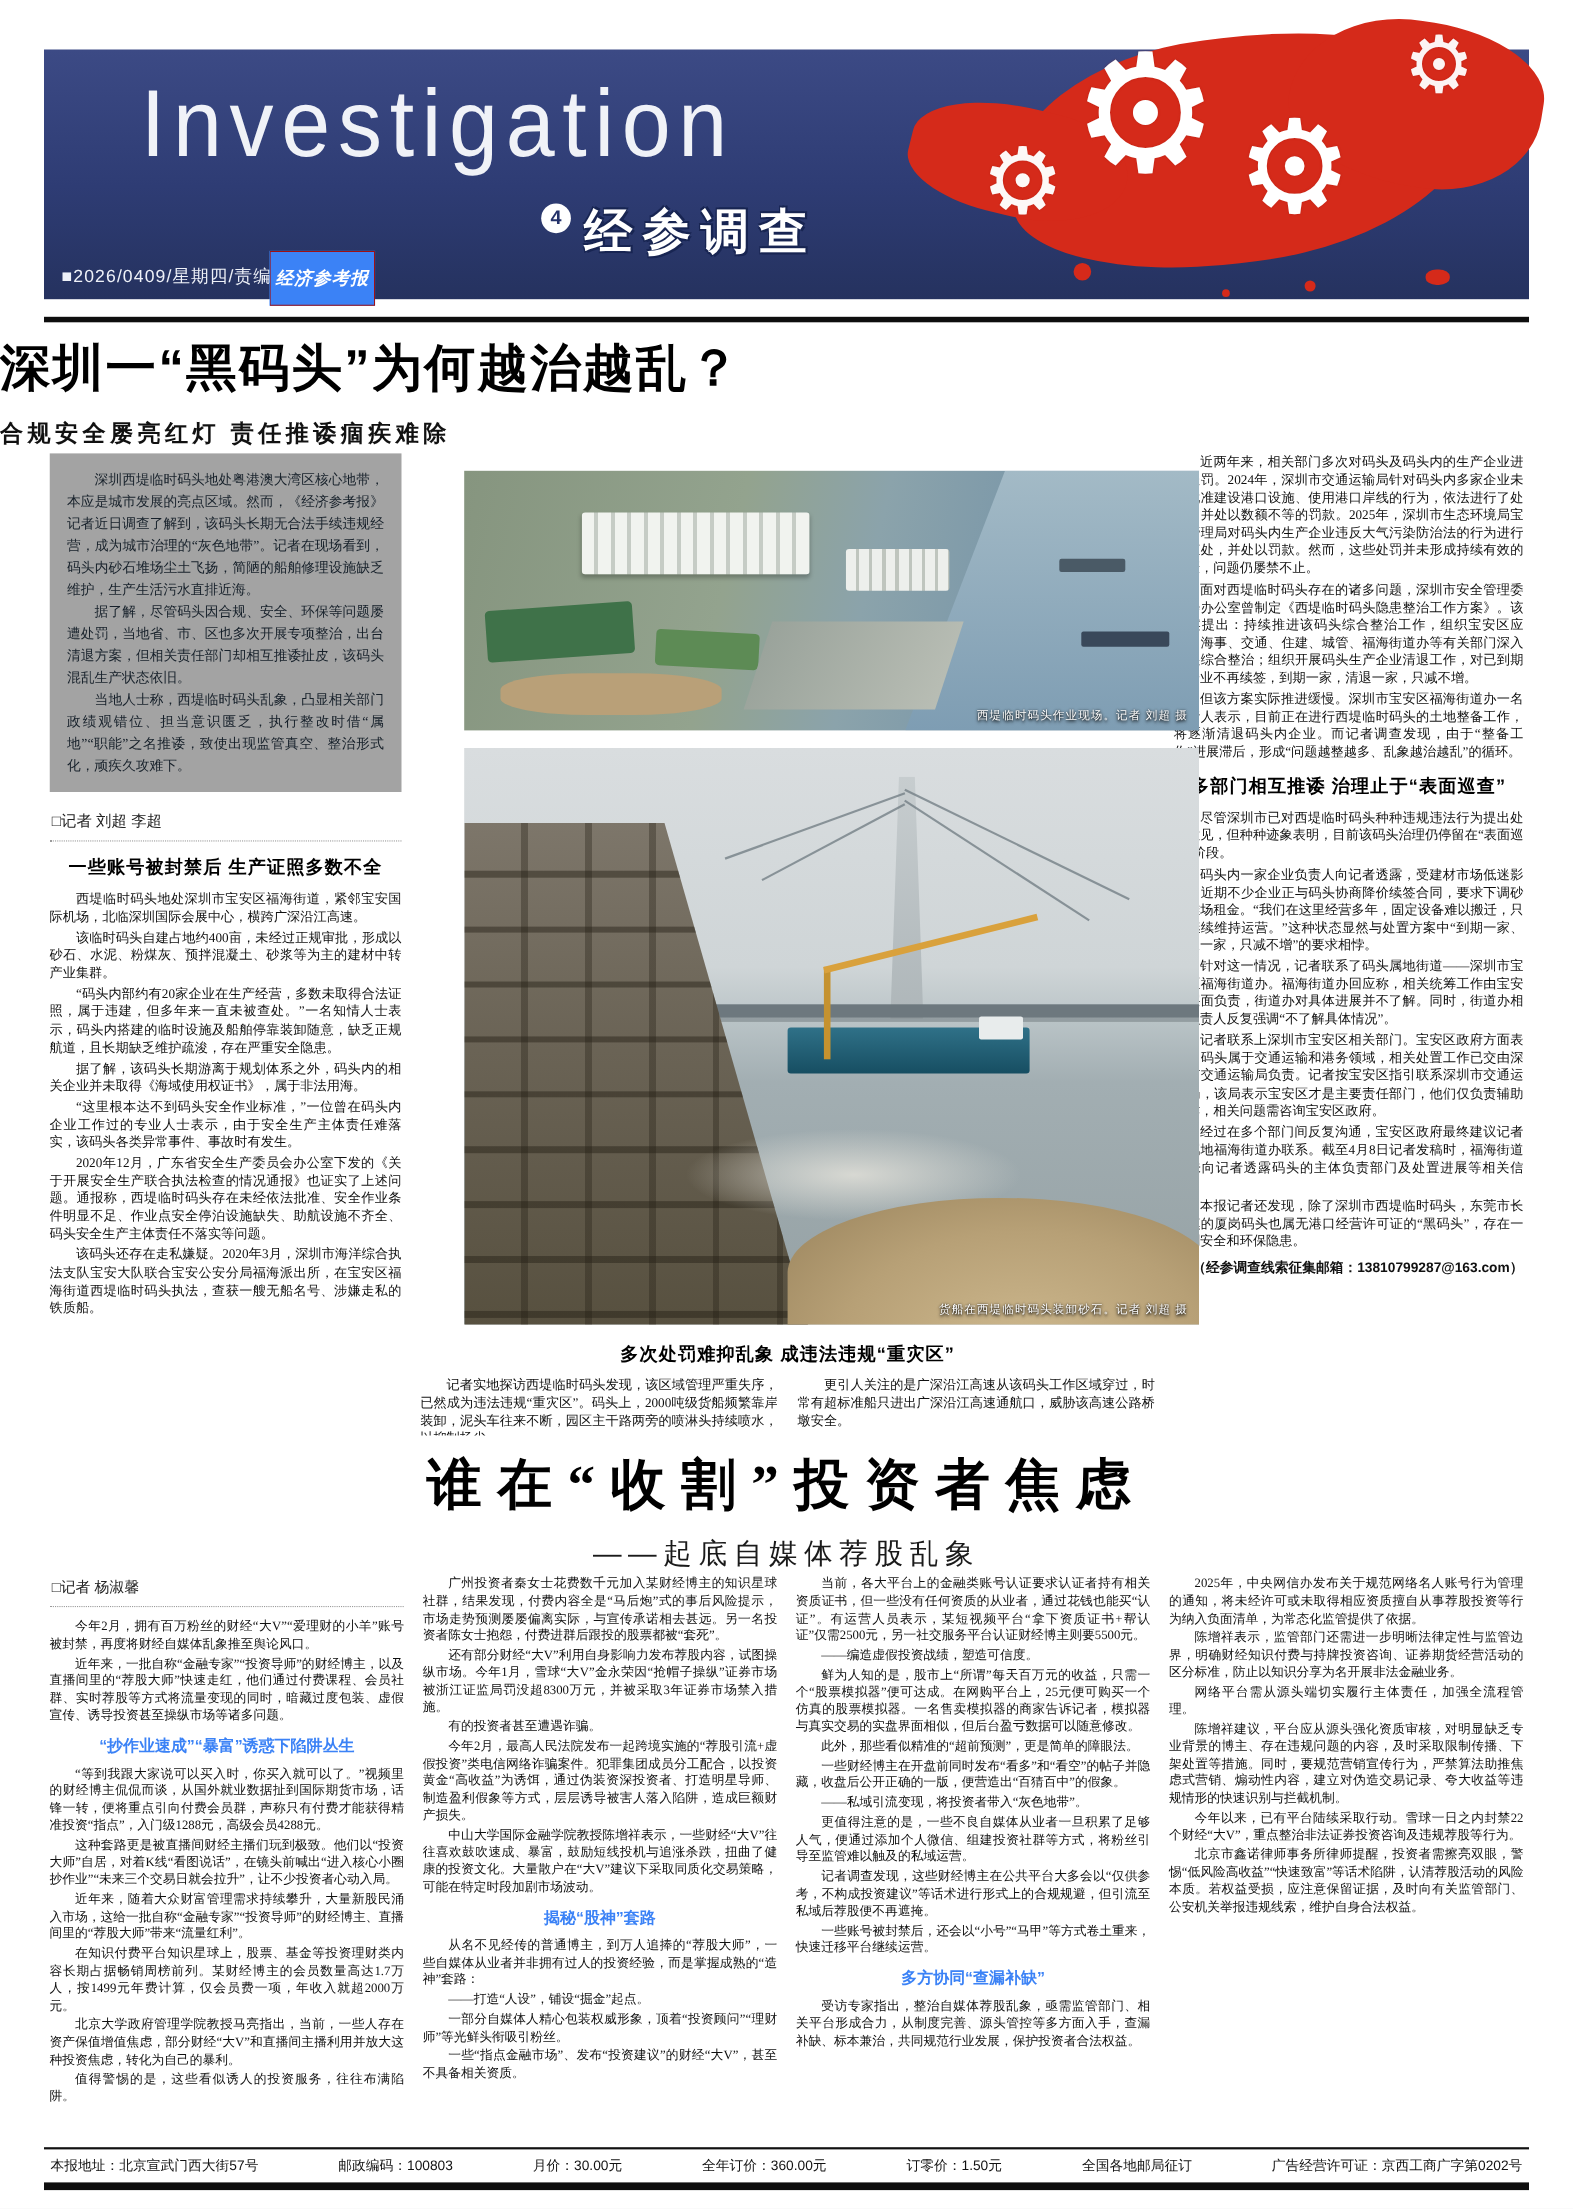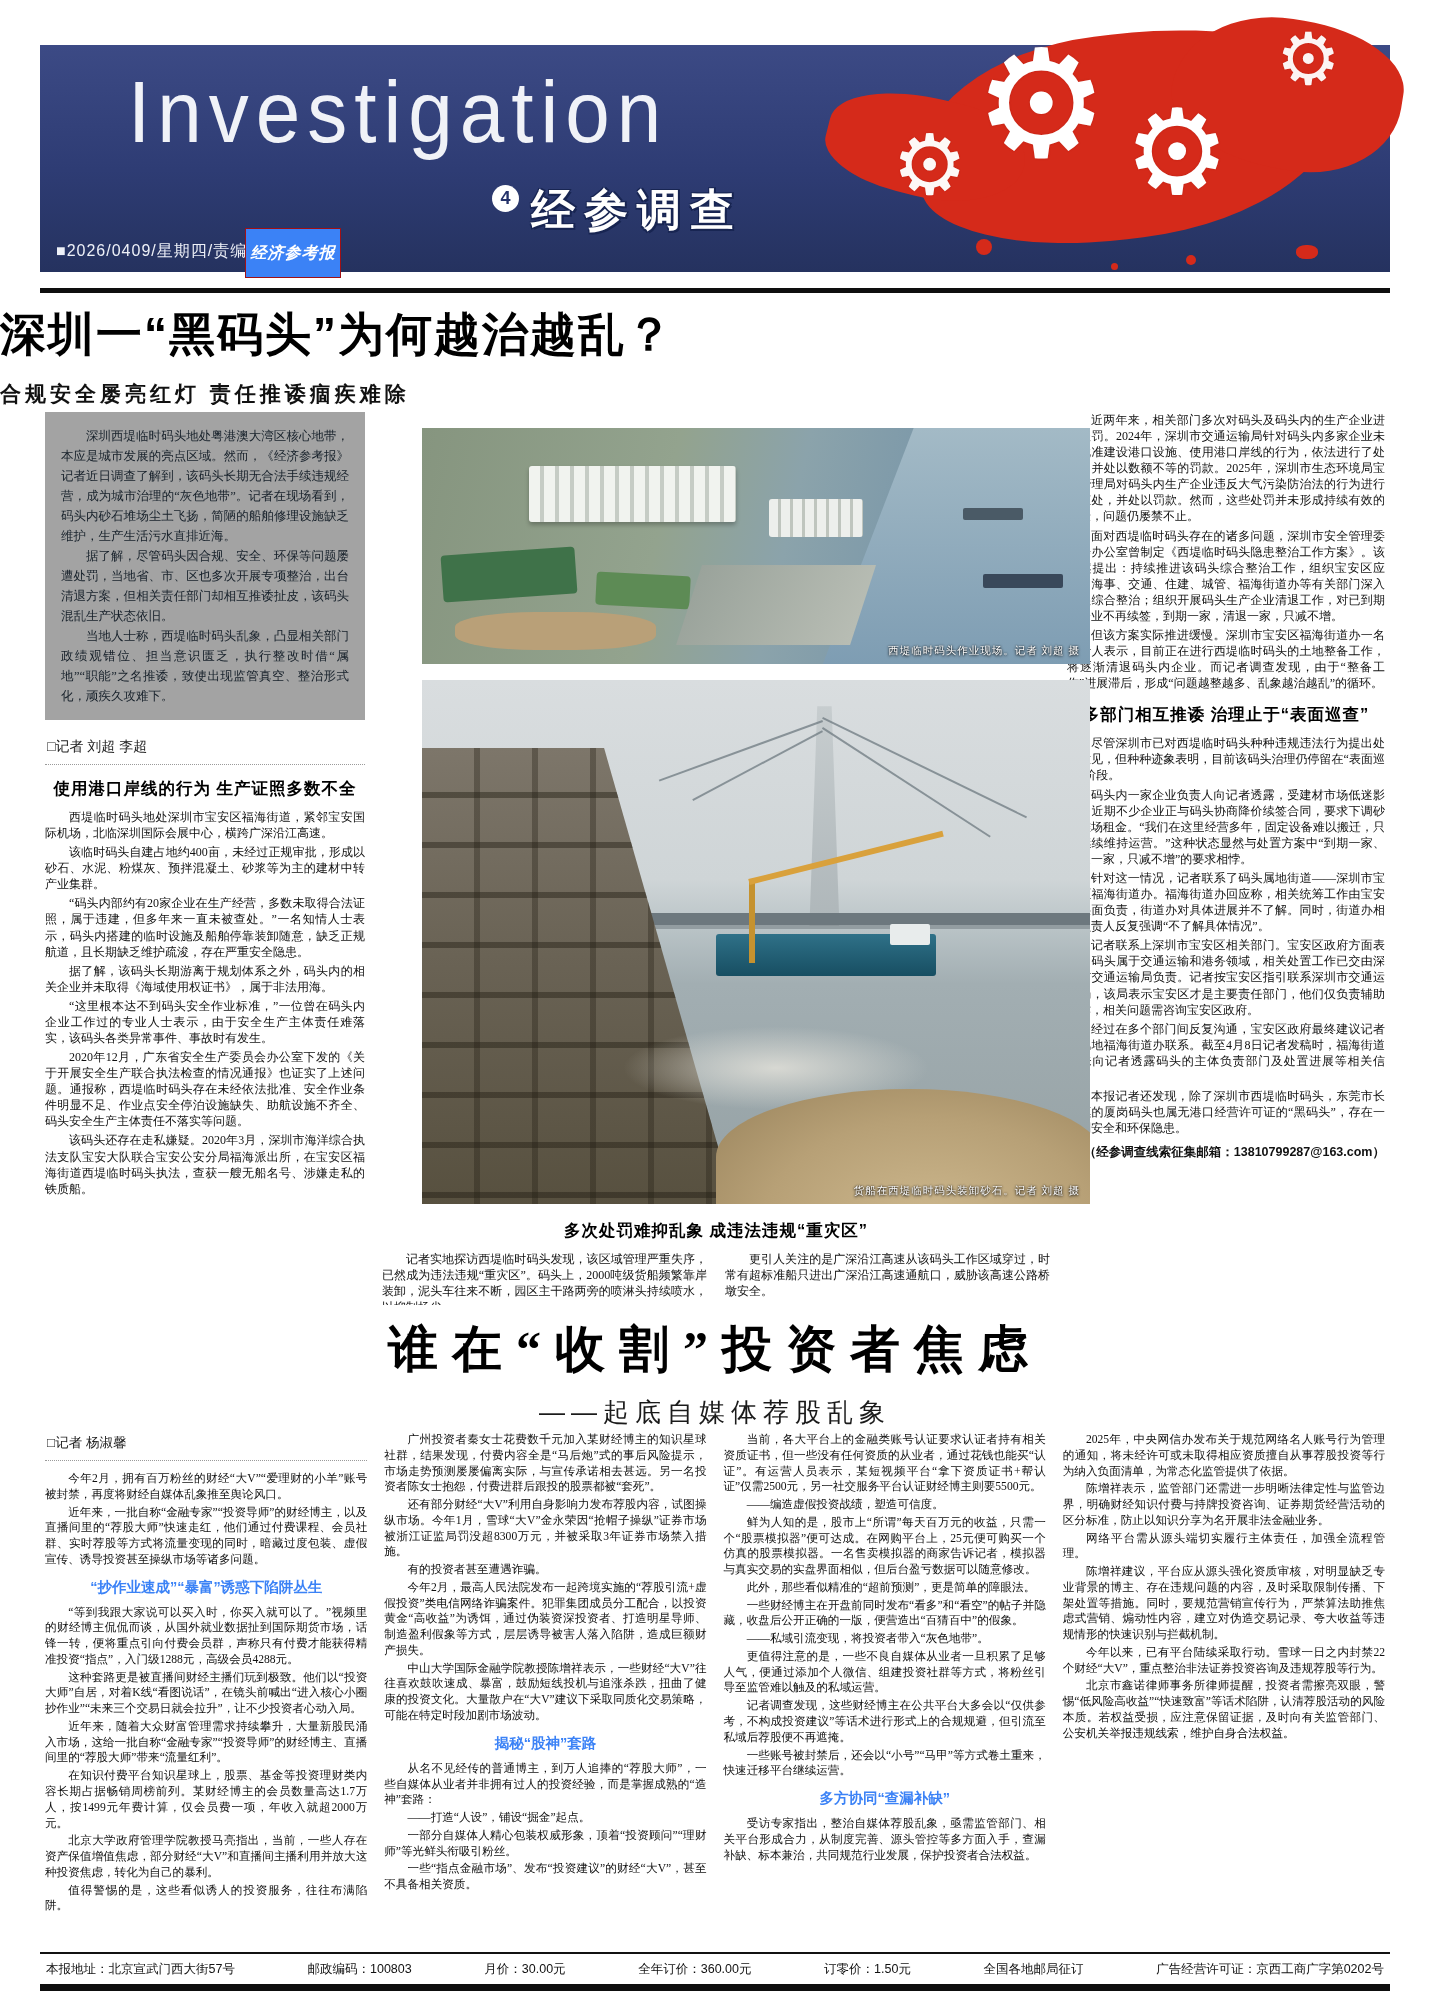--- a/index.html
+++ b/index.html
@@ -145,21 +145,21 @@
   </header>
 
   <section class="top-grid">
     <div class="col">
       <div class="intro-box">
           <p class="para">深圳西堤临时码头地处粤港澳大湾区核心地带，本应是城市发展的亮点区域。然而，《经济参考报》记者近日调查了解到，该码头长期无合法手续违规经营，成为城市治理的“灰色地带”。记者在现场看到，码头内砂石堆场尘土飞扬，简陋的船舶修理设施缺乏维护，生产生活污水直排近海。</p>
           <p class="para">据了解，尽管码头因合规、安全、环保等问题屡遭处罚，当地省、市、区也多次开展专项整治，出台清退方案，但相关责任部门却相互推诿扯皮，该码头混乱生产状态依旧。</p>
           <p class="para">当地人士称，西堤临时码头乱象，凸显相关部门政绩观错位、担当意识匮乏，执行整改时借“属地”“职能”之名推诿，致使出现监管真空、整治形式化，顽疾久攻难下。</p>
         </div>
       <div class="byline">□记者 刘超 李超</div>
-      <h3 class="sec-head">使用港口岸线的行为 生产证照多数不全</h3>
+      <h3 class="sec-head">一些账号被封禁后 生产证照多数不全</h3>
       <div class="body">
           <p class="para">西堤临时码头地处深圳市宝安区福海街道，紧邻宝安国际机场，北临深圳国际会展中心，横跨广深沿江高速。</p>
           <p class="para">该临时码头自建占地约400亩，未经过正规审批，形成以砂石、水泥、粉煤灰、预拌混凝土、砂浆等为主的建材中转产业集群。</p>
           <p class="para">“码头内部约有20家企业在生产经营，多数未取得合法证照，属于违建，但多年来一直未被查处。”一名知情人士表示，码头内搭建的临时设施及船舶停靠装卸随意，缺乏正规航道，且长期缺乏维护疏浚，存在严重安全隐患。</p>
           <p class="para">据了解，该码头长期游离于规划体系之外，码头内的相关企业并未取得《海域使用权证书》，属于非法用海。</p>
           <p class="para">“这里根本达不到码头安全作业标准，”一位曾在码头内企业工作过的专业人士表示，由于安全生产主体责任难落实，该码头各类异常事件、事故时有发生。</p>
           <p class="para">2020年12月，广东省安全生产委员会办公室下发的《关于开展安全生产联合执法检查的情况通报》也证实了上述问题。通报称，西堤临时码头存在未经依法批准、安全作业条件明显不足、作业点安全停泊设施缺失、助航设施不齐全、码头安全生产主体责任不落实等问题。</p>
           <p class="para">该码头还存在走私嫌疑。2020年3月，深圳市海洋综合执法支队宝安大队联合宝安公安分局福海派出所，在宝安区福海街道西堤临时码头执法，查获一艘无船名号、涉嫌走私的铁质船。</p>
         </div>
     </div>

